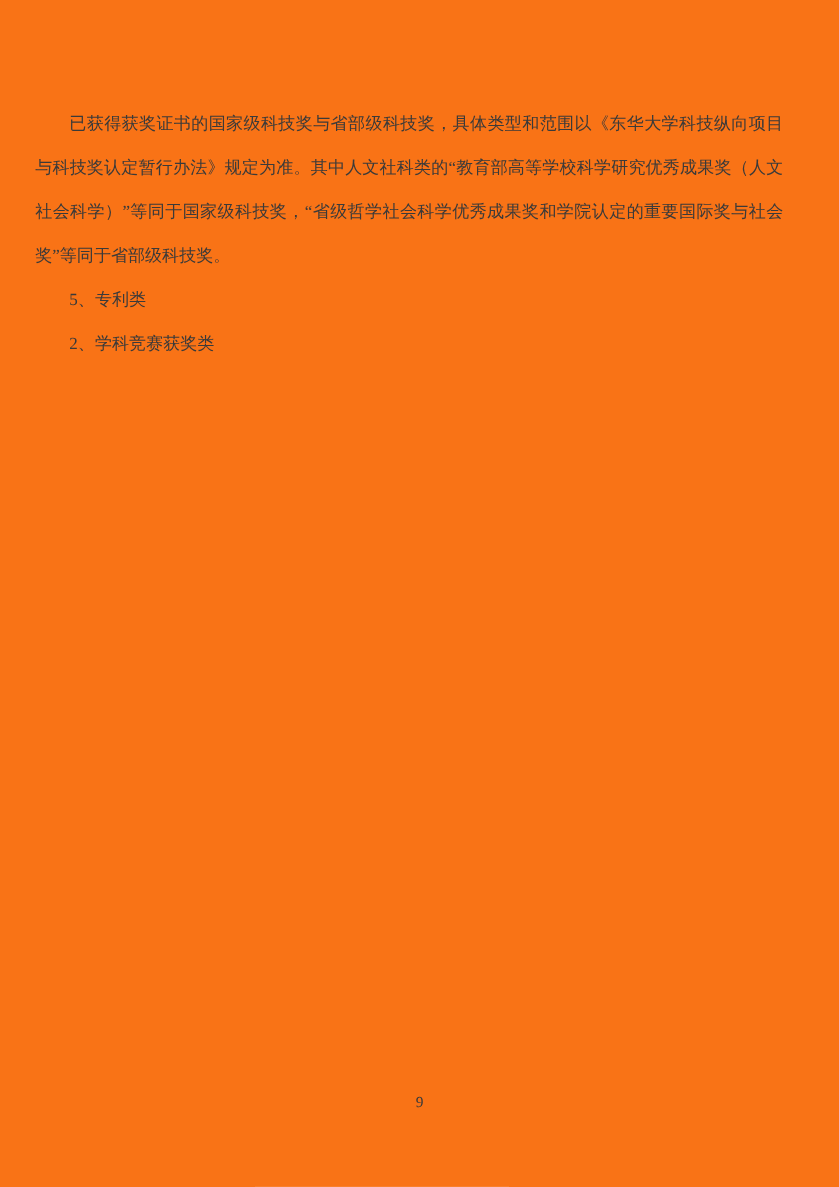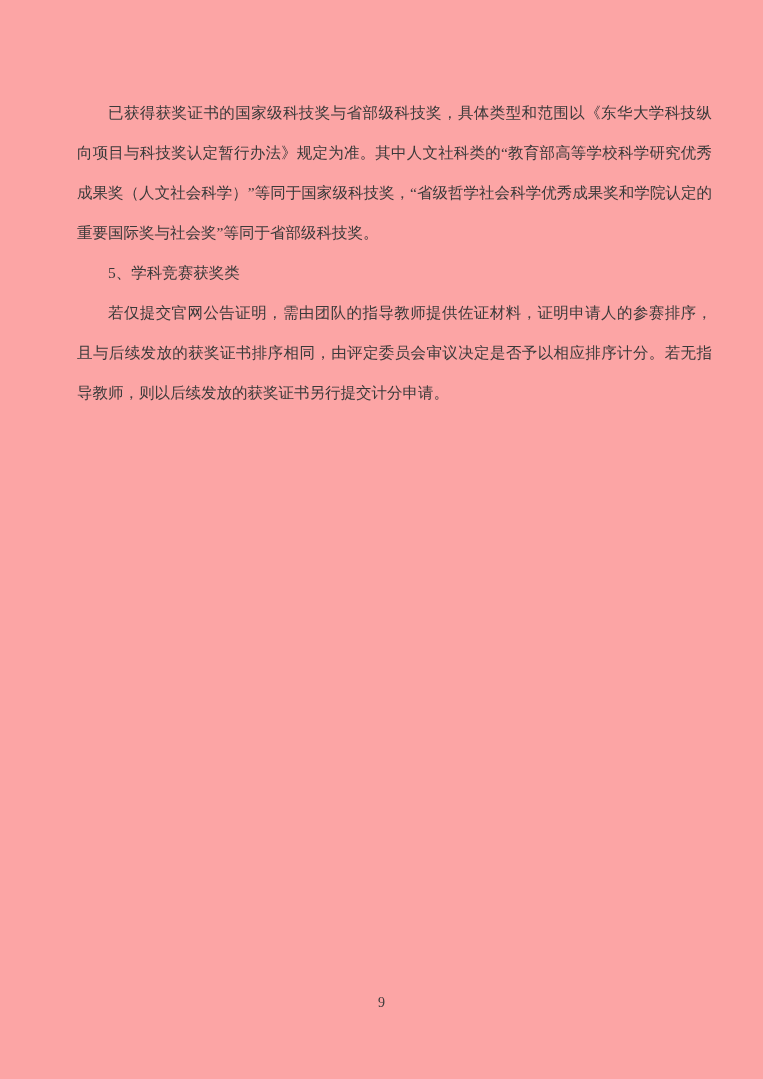--- a/index.html
+++ b/index.html
@@ -4,23 +4,23 @@
 <style>
   html, body {
     margin: 0;
     padding: 0;
     background: #ffffff;
   }
   .page {
     position: relative;
     width: 763px;
     height: 1079px;
-    background: #fca5a5;
+    background: #f97316;
     box-sizing: border-box;
-    padding: 93px 51px 0 77px;
+    padding: 93px 51px 0 32px;
     font-family: "Liberation Serif", "DejaVu Serif", serif;
     font-size: 15.5px;
     line-height: 40px;
     color: #3a3a3a;
     overflow: hidden;
   }
   p.para {
     margin: 0;
     padding: 0;
     text-align: justify;
@@ -43,25 +43,25 @@
     color: #3a3a3a;
   }
 </style>
 </head>
 <body>
 
 <div class="page">
 
   <p class="para">已获得获奖证书的国家级科技奖与省部级科技奖，具体类型和范围以《东华大学科技纵向项目与科技奖认定暂行办法》规定为准。其中人文社科类的“教育部高等学校科学研究优秀成果奖（人文社会科学）”等同于国家级科技奖，“省级哲学社会科学优秀成果奖和学院认定的重要国际奖与社会奖”等同于省部级科技奖。</p>
 
+  <p class="para">5、专利类</p>
 
 
-  <p class="para">5、学科竞赛获奖类</p>
+  <p class="para">2、学科竞赛获奖类</p>
 
 
 
 
-  <p class="para">若仅提交官网公告证明，需由团队的指导教师提供佐证材料，证明申请人的参赛排序，且与后续发放的获奖证书排序相同，由评定委员会审议决定是否予以相应排序计分。若无指导教师，则以后续发放的获奖证书另行提交计分申请。</p>
 
 
   <div class="page-number">9</div>
 
 </div>
 
 </body></html>

